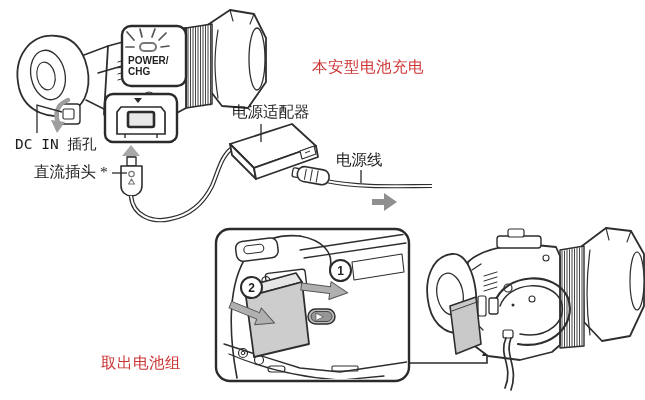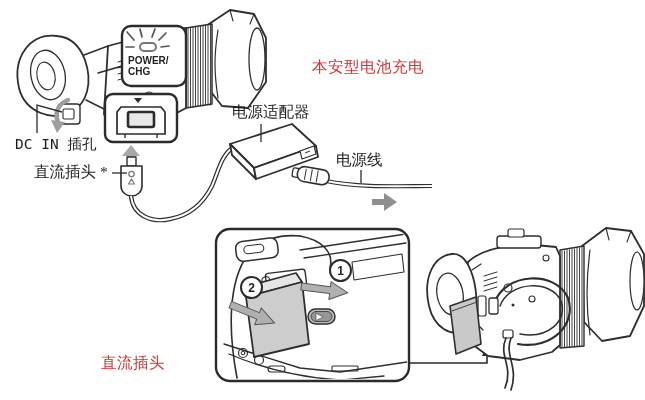--- a/index.html
+++ b/index.html
@@ -238,21 +238,21 @@
 
 <div class="overlay cjk-label" style="left:34px;top:163px;">直流插头 *</div>
 
 <div class="overlay mono-label" style="left:15px;top:135px;">DC IN 插孔</div>
 
 <div class="overlay cjk-label" style="left:232px;top:103px;">电源适配器</div>
 
 <div class="overlay cjk-label" style="left:336px;top:151px;">电源线</div>
 
 
-<div class="overlay red-title" style="left:101px;top:353px;">直流插头</div>
+<div class="overlay red-title" style="left:101px;top:353px;">取出电池组</div>
 
 <div class="overlay indicator-text" style="left:128px;top:55px;width:56px;">POWER/
 CHG</div>
 
 <div class="overlay step-badge" style="left:329px;top:259px;">1</div>
 
 <div class="overlay step-badge" style="left:240px;top:276px;">2</div>
 
 </div>
 

